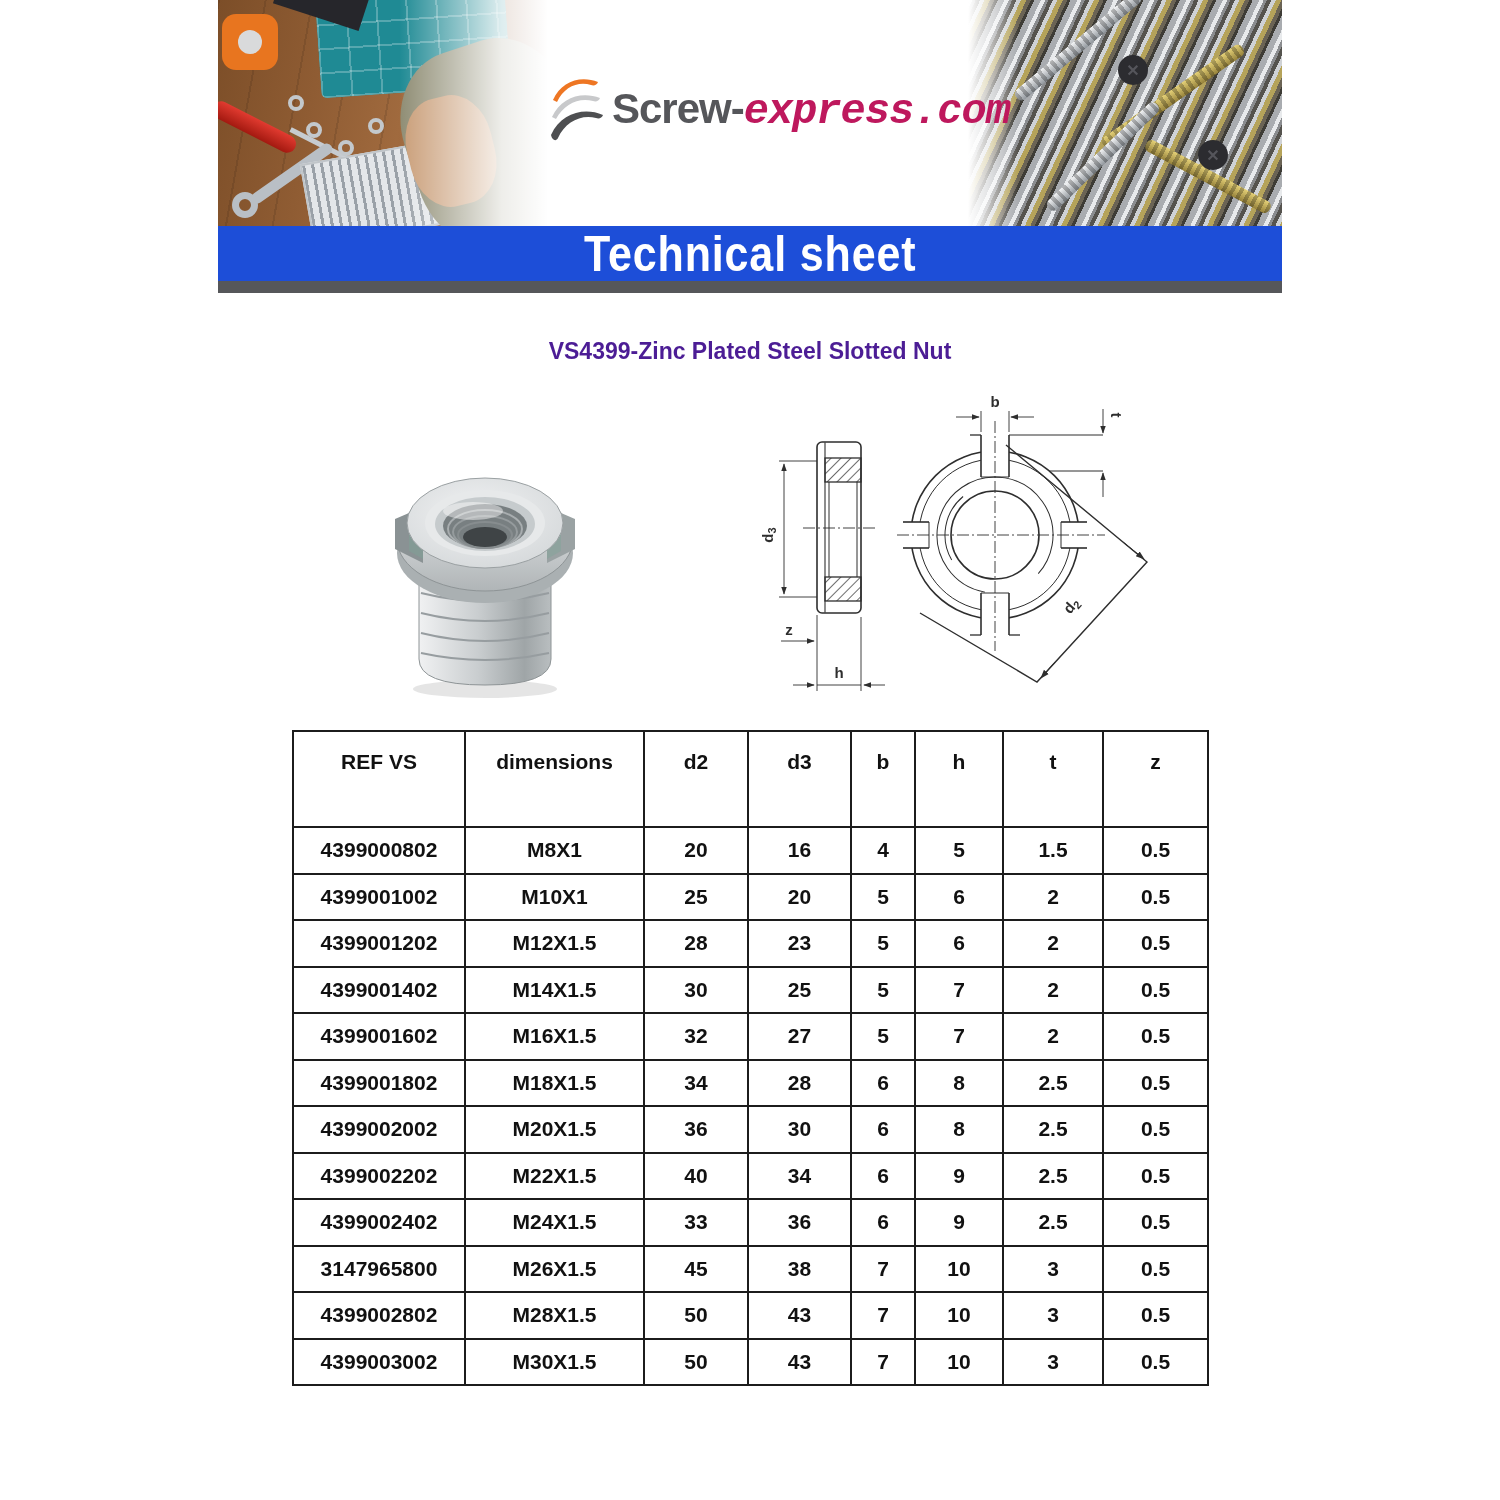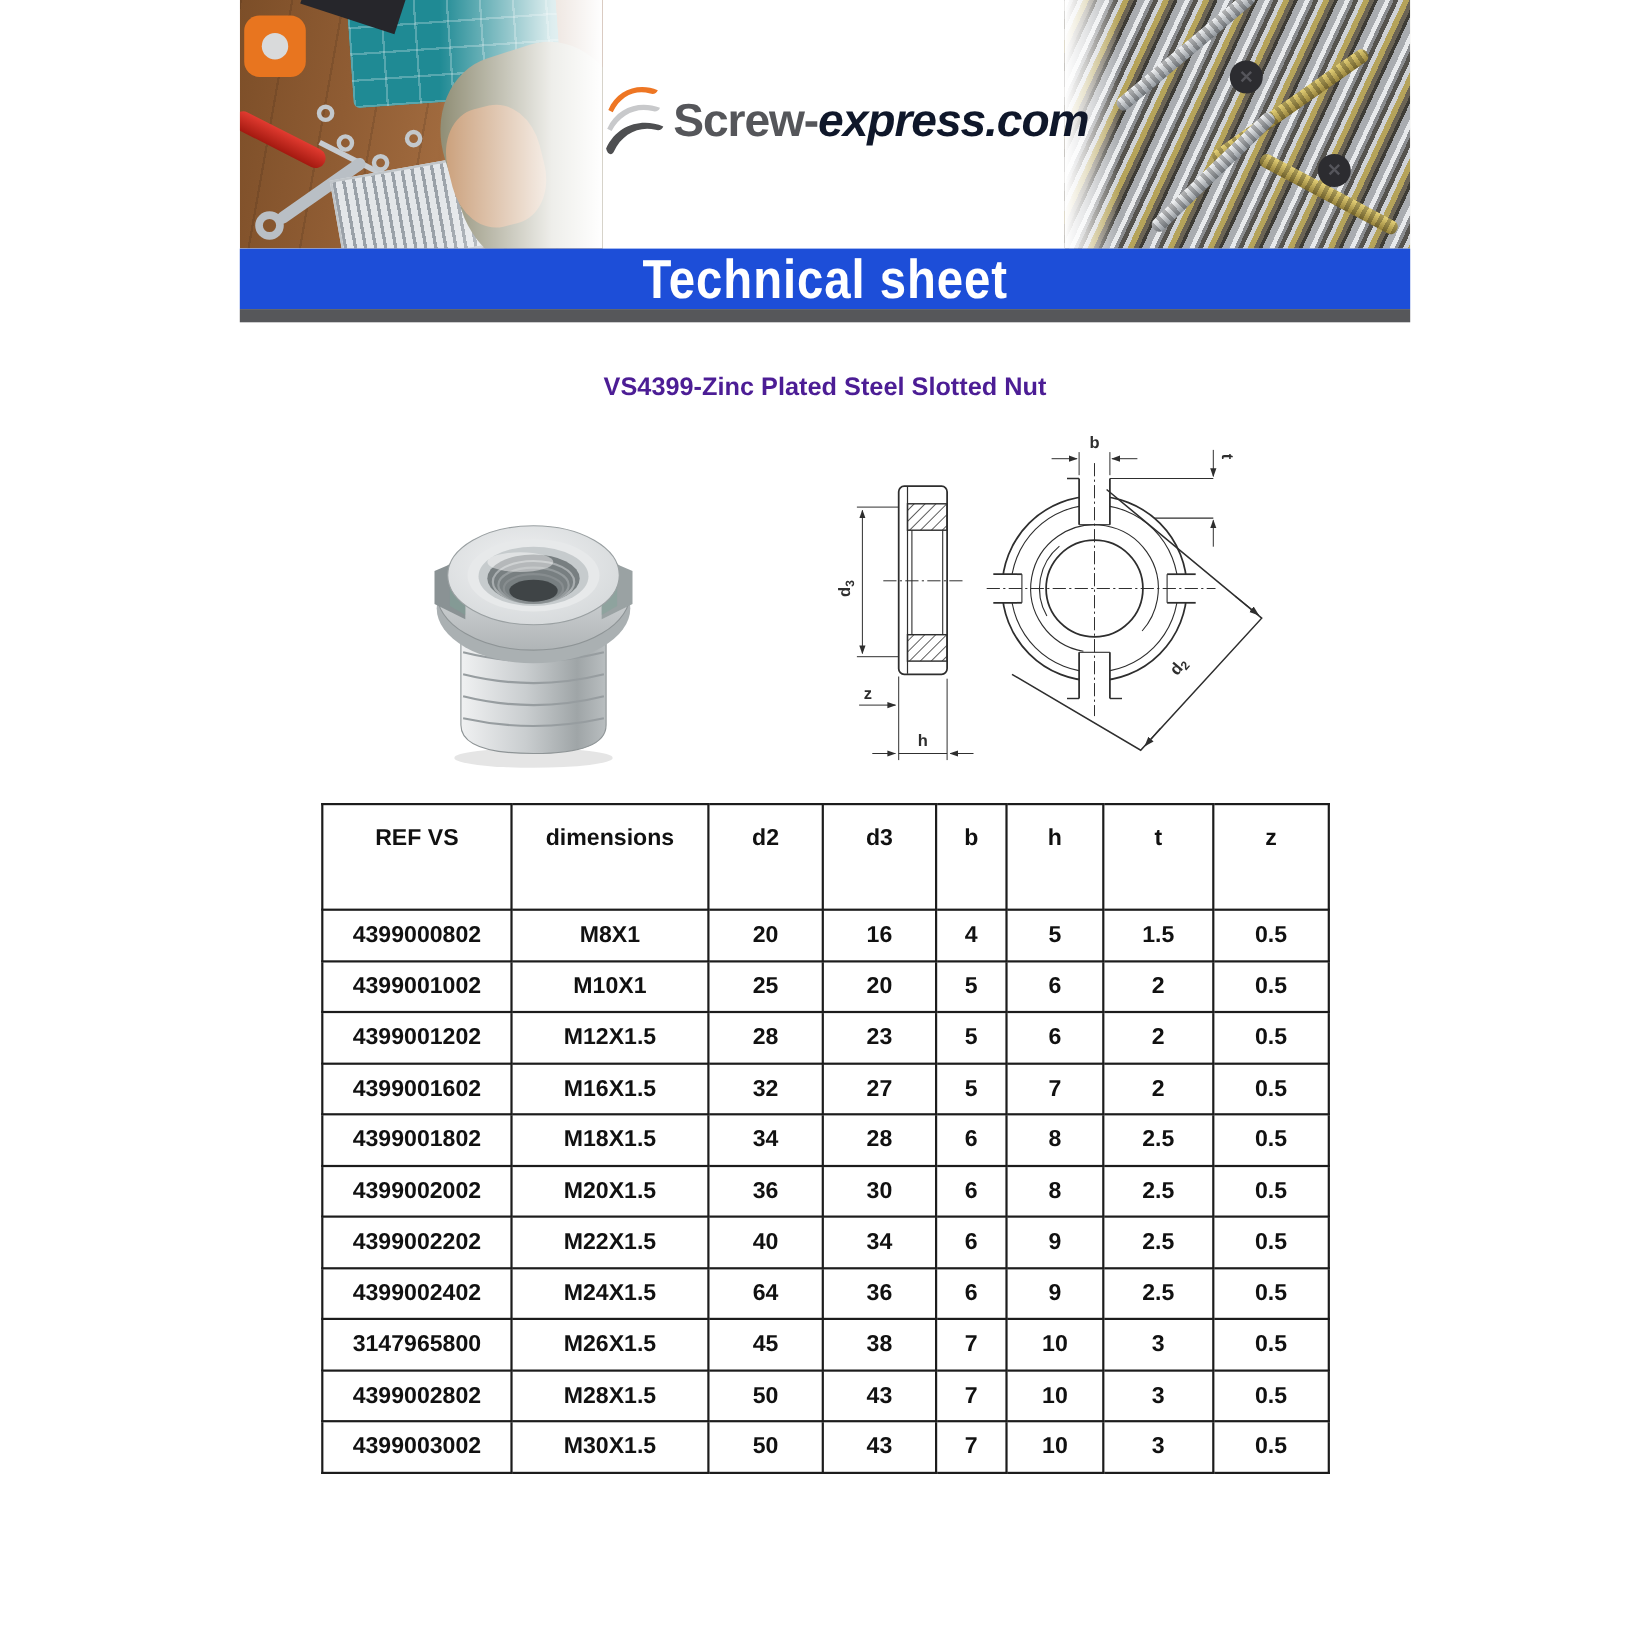--- a/index.html
+++ b/index.html
@@ -40,21 +40,21 @@
   .screw{height:13px;border-radius:6px;
     background-image:repeating-linear-gradient(90deg,rgba(0,0,0,0.25) 0 4px,transparent 4px 8px),
       linear-gradient(180deg,#f4f5f6,#8f959b);}
   .screw.gold{background-image:repeating-linear-gradient(90deg,rgba(0,0,0,0.25) 0 4px,transparent 4px 8px),
       linear-gradient(180deg,#e6d278,#94803a);}
   .screw-head-dark{width:30px;height:30px;border-radius:50%;background:#2c2c30;color:#55555b;
     display:flex;align-items:center;justify-content:center;font-size:16px;font-weight:bold;}
 
   .logo{position:absolute;left:330px;top:74px;display:flex;align-items:center;gap:6px;}
   .brand{font-size:42px;font-weight:bold;color:#55565A;letter-spacing:-1px;white-space:nowrap;}
-  .brand .suffix{font-style:italic;color:#0f172a;}
+  .brand .suffix{font-style:italic;color:#be185d;font-family:Liberation Mono, monospace;}
 
   
   .banner{position:absolute;left:218px;top:226px;width:1064px;height:55px;background:#1d4ed8;
     display:flex;align-items:center;justify-content:center;}
   .banner-title{color:#fff;font-size:50px;font-weight:800;letter-spacing:1px;transform:scaleX(0.86);white-space:nowrap;}
   .gray-strip{position:absolute;left:218px;top:281px;width:1064px;height:12px;background:#56575A;}
 
   
   .product-title{position:absolute;left:218px;top:338px;width:1064px;text-align:center;
     font-size:23px;font-weight:600;color:#4c1d95;}
@@ -310,20 +310,30 @@
           <td>4399001202</td>
           <td>M12X1.5</td>
           <td>28</td>
           <td>23</td>
           <td>5</td>
           <td>6</td>
           <td>2</td>
           <td>0.5</td>
         </tr>
         <tr>
+          <td>4399001402</td>
+          <td>M14X1.5</td>
+          <td>30</td>
+          <td>25</td>
+          <td>5</td>
+          <td>7</td>
+          <td>2</td>
+          <td>0.5</td>
+        </tr>
+        <tr>
           <td>4399001602</td>
           <td>M16X1.5</td>
           <td>32</td>
           <td>27</td>
           <td>5</td>
           <td>7</td>
           <td>2</td>
           <td>0.5</td>
         </tr>
         <tr>
@@ -352,21 +362,21 @@
           <td>40</td>
           <td>34</td>
           <td>6</td>
           <td>9</td>
           <td>2.5</td>
           <td>0.5</td>
         </tr>
         <tr>
           <td>4399002402</td>
           <td>M24X1.5</td>
-          <td>64</td>
+          <td>33</td>
           <td>36</td>
           <td>6</td>
           <td>9</td>
           <td>2.5</td>
           <td>0.5</td>
         </tr>
         <tr>
           <td>3147965800</td>
           <td>M26X1.5</td>
           <td>45</td>

